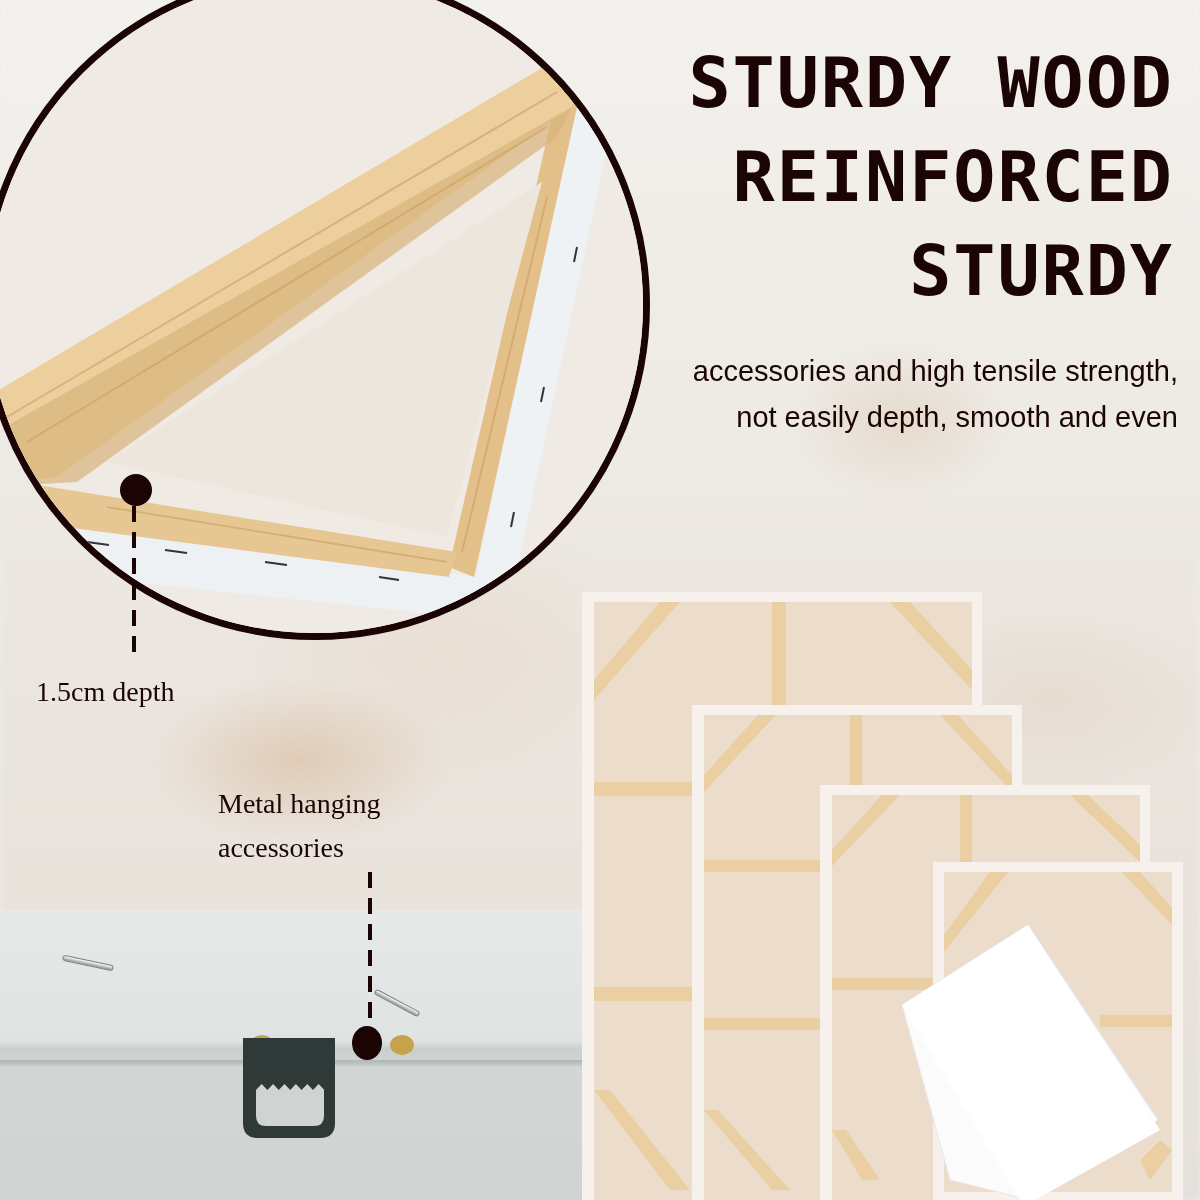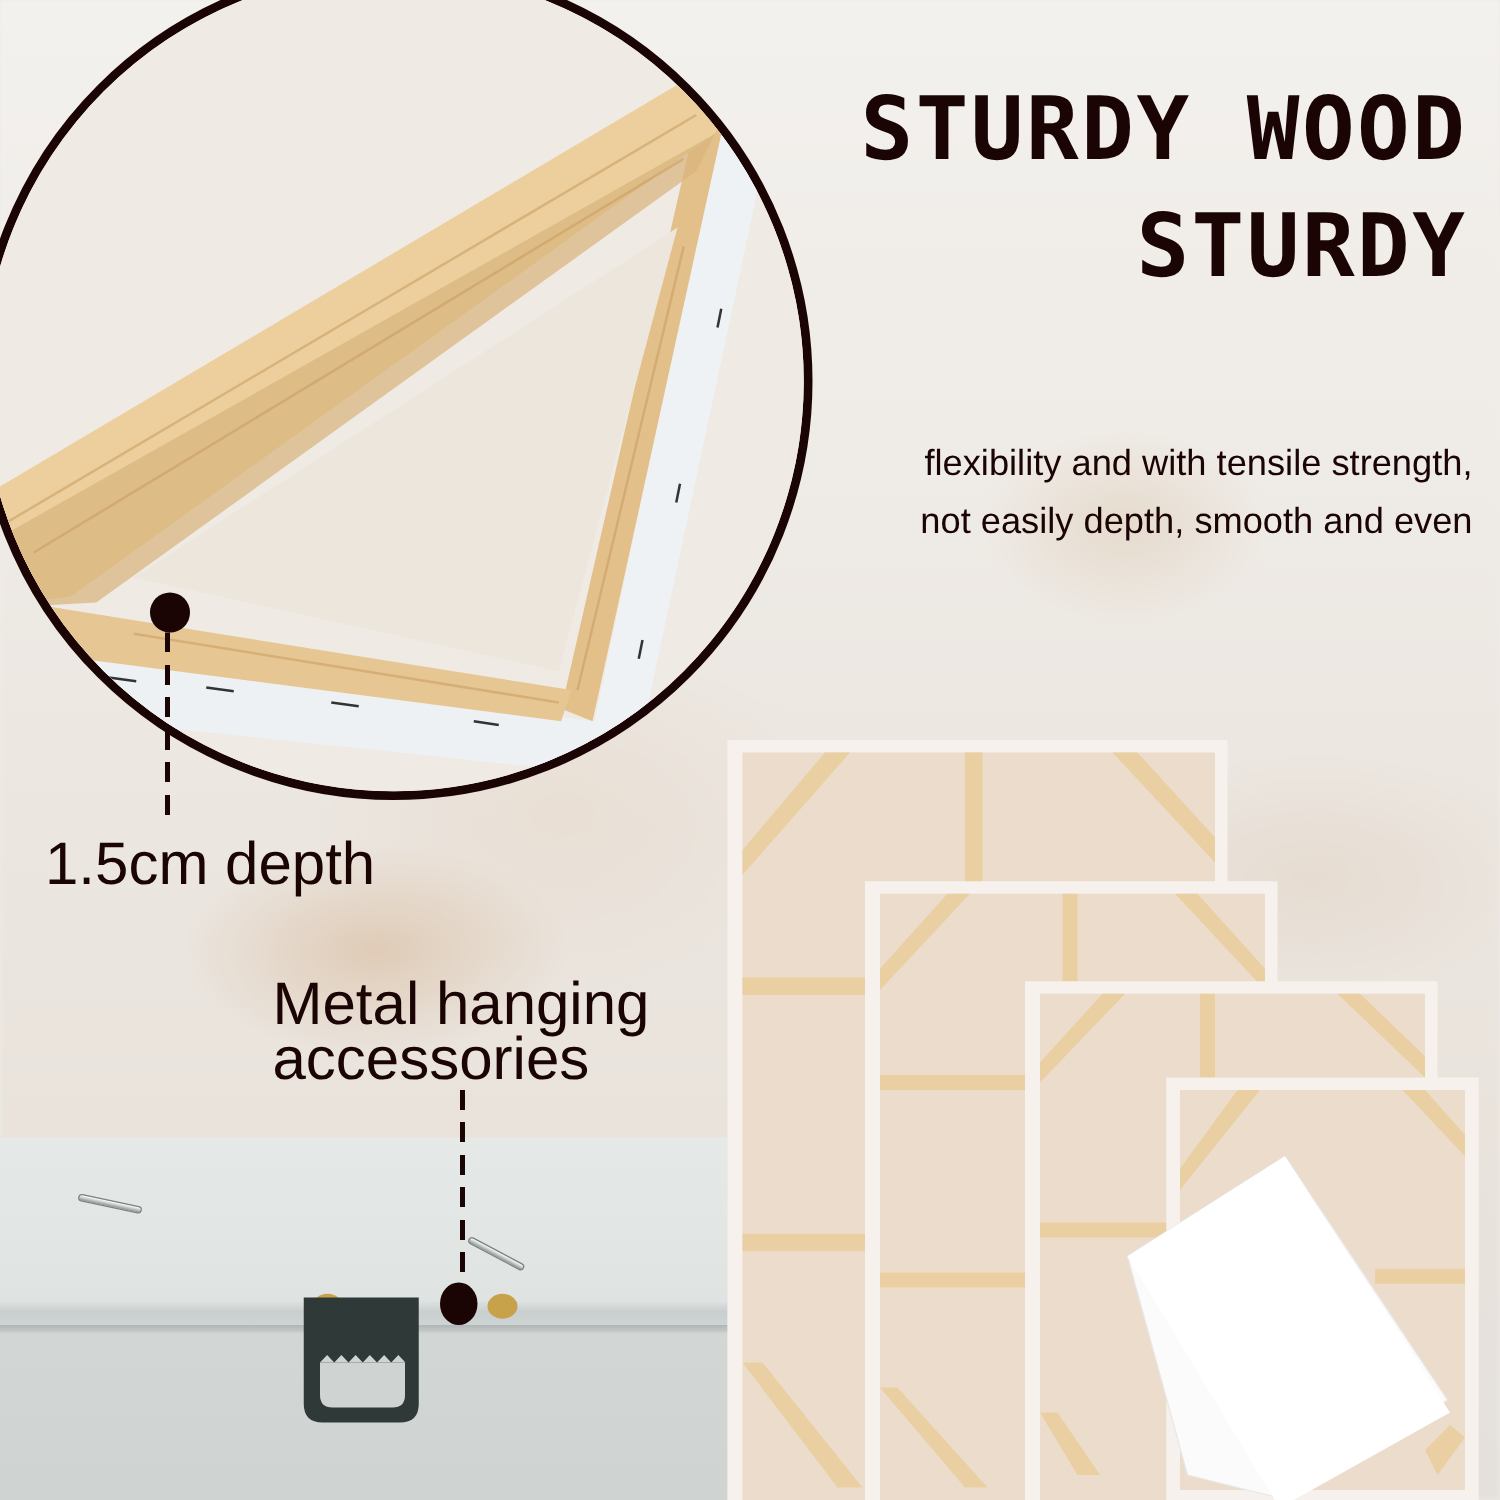--- a/index.html
+++ b/index.html
@@ -29,21 +29,21 @@
     border-radius: 50%;
     border: 7px solid #1a0404;
     overflow: hidden;
     background: #f0ebe5;
   }
   .zoom-circle svg { position: absolute; left: 0; top: 0; }
 
   
   .headline {
     position: absolute;
-    right: 26px; top: 56px;
+    right: 26px; top: 36px;
     text-align: right;
     color: #1a0404;
     font-family: "DejaVu Sans Mono", monospace;
     font-weight: bold;
     font-size: 70px;
     line-height: 94px;
     letter-spacing: 2px;
   }
   .desc {
     position: absolute;
@@ -51,22 +51,22 @@
     text-align: right;
     color: #1a0404;
     font-family: "Liberation Sans", sans-serif;
     font-size: 29px;
     line-height: 46px;
   }
 
   .label {
     position: absolute;
     color: #1a0404;
-    font-family: Liberation Sans, sans-serif;
-    font-size: 48px;
+    font-family: Liberation Serif, serif;
+    font-size: 28px;
     line-height: 40px;
   }
   .label-depth { left: 36px; top: 672px; }
   .label-hang { left: 218px; top: 782px; width: 310px; text-align: left; line-height: 44px; }
 
   .dot {
     position: absolute;
     width: 32px; height: 32px;
     border-radius: 50%;
     background: #1a0404;
@@ -139,25 +139,26 @@
       <line x1="100" y1="565" x2="122" y2="568"></line>
       <line x1="178" y1="573" x2="200" y2="576"></line>
       <line x1="278" y1="585" x2="300" y2="588"></line>
       <line x1="392" y1="600" x2="412" y2="603"></line>
     </g>
   </svg>
 </div>
 
 <div class="headline">
   <div>STURDY WOOD</div>
+  <div>REINFORCED</div>
   <div>STURDY</div>
 </div>
 
 <div class="desc">
-  <div>flexibility and with tensile strength,</div>
+  <div>accessories and high tensile strength,</div>
   <div>not easily depth, smooth and even</div>
 </div>
 
 <div class="dot" style="left:120px; top:474px;"></div>
 <div class="dash-v" style="left:132px; top:506px; height:150px;"></div>
 <div class="label label-depth">1.5cm depth</div>
 
 <div class="hang-panel">
   <div class="edge"></div>
   <div class="staple" style="left:62px; top:50px; width:52px; transform:rotate(12deg);"></div>

